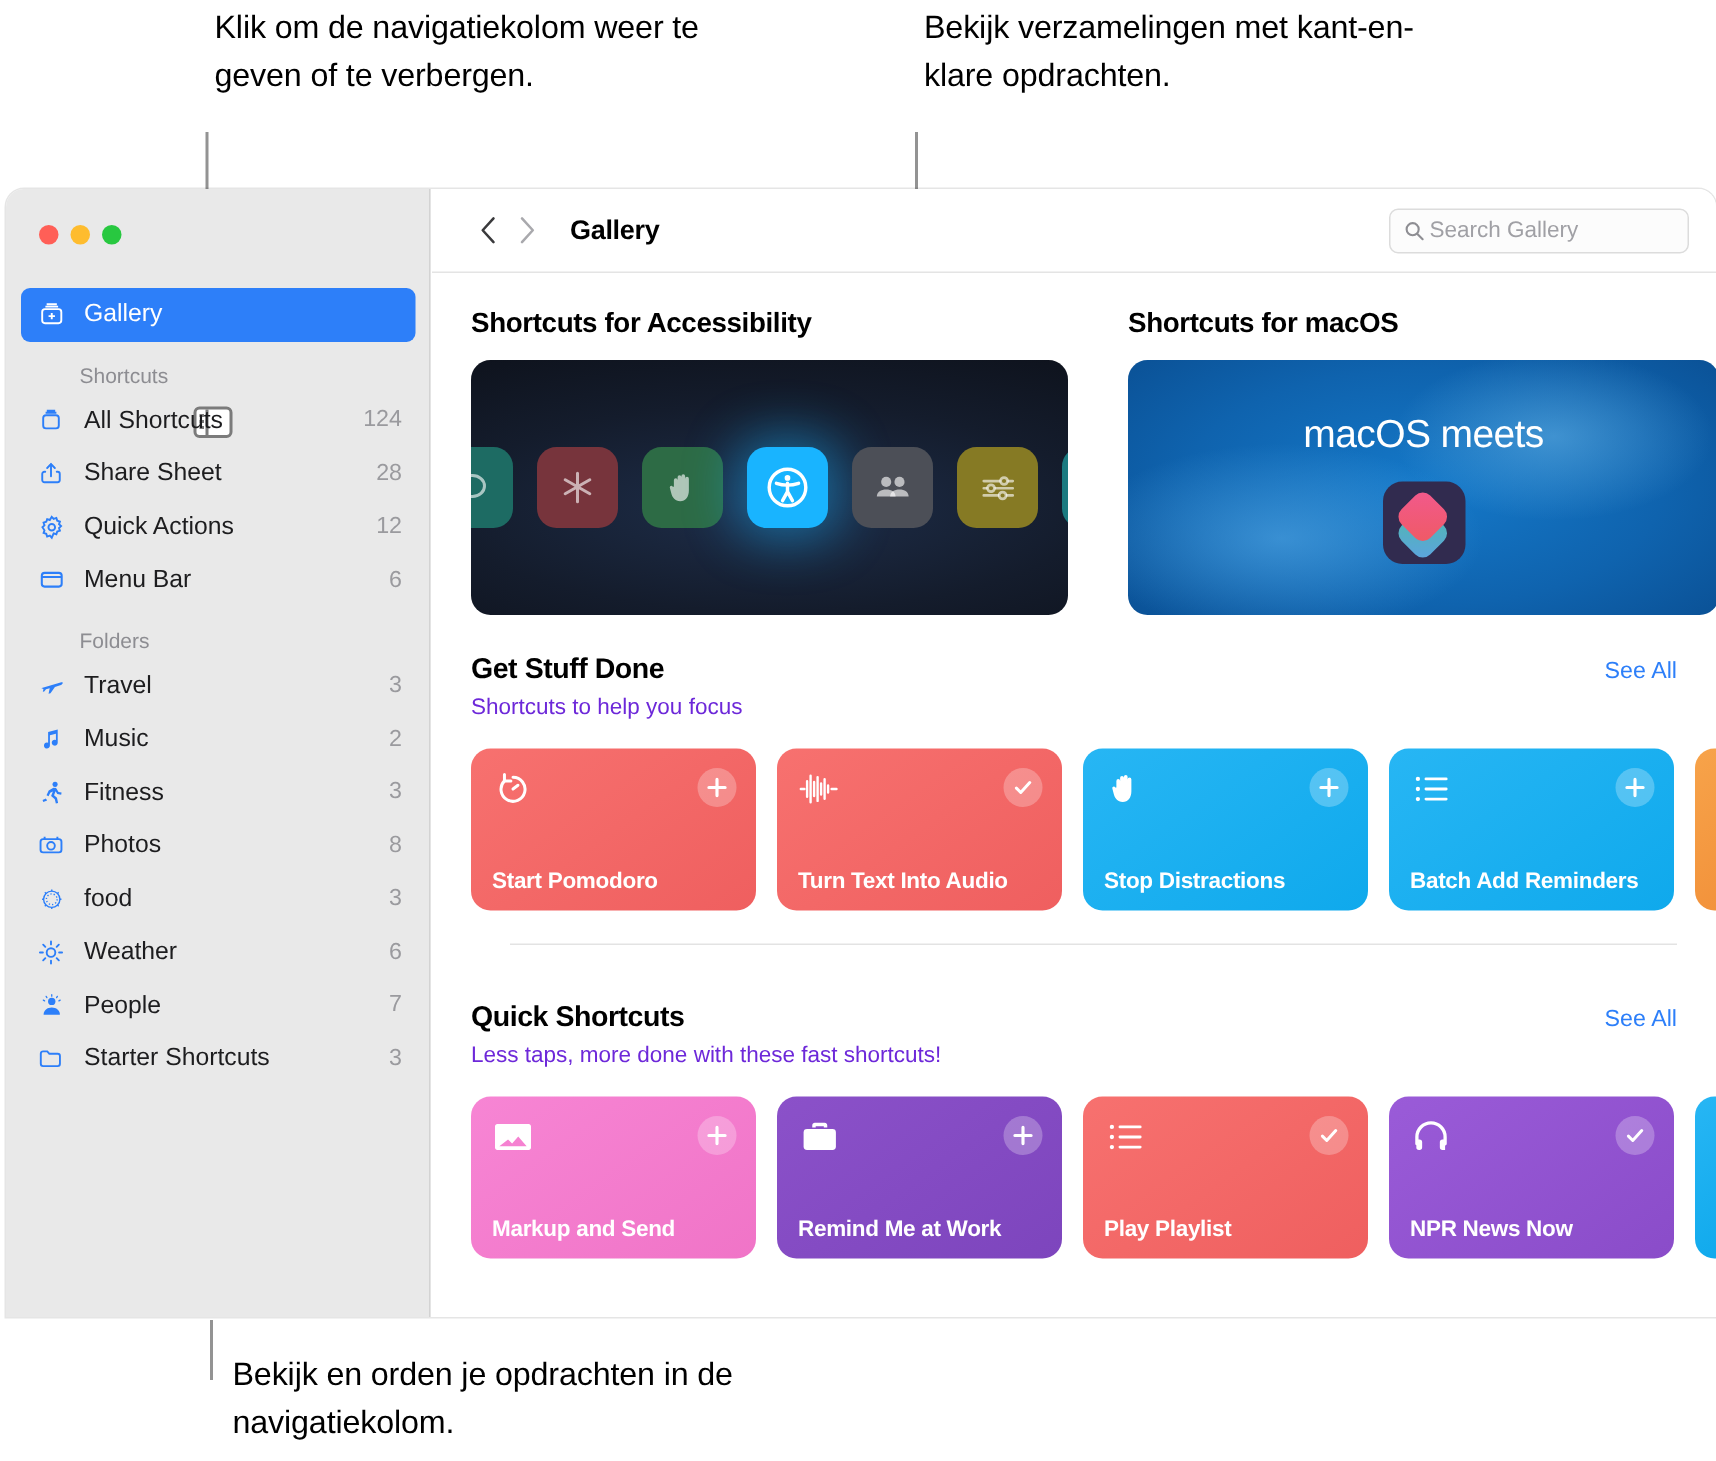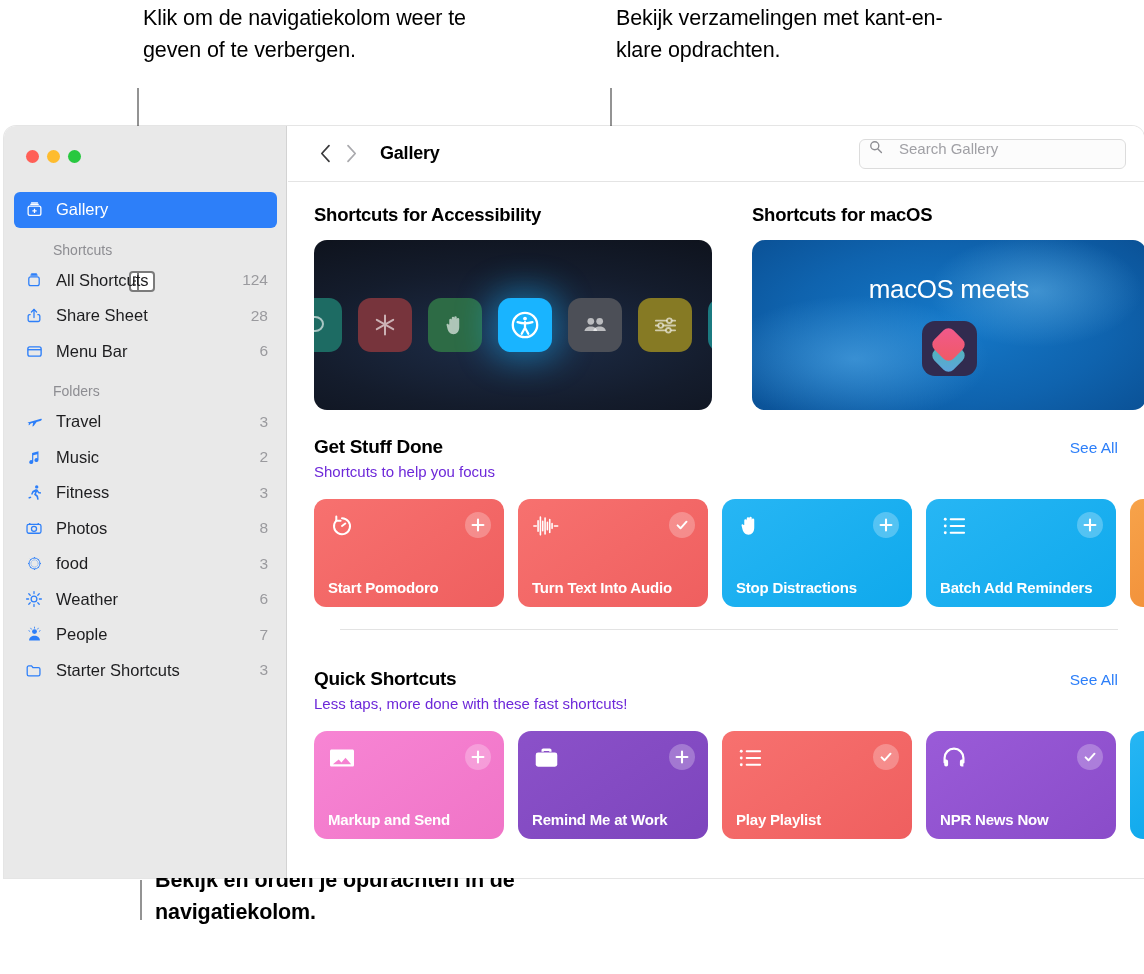--- a/index.html
+++ b/index.html
@@ -14,21 +14,21 @@
   
   .callout {
     position: absolute;
     font-size: 21.5px;
     line-height: 32px;
     color: #000000;
     letter-spacing: -0.1px;
   }
   #callout-top-left { left: 143px; top: 2px; width: 360px; }
   #callout-top-right { left: 616px; top: 2px; width: 330px; }
-  #callout-bottom { left: 155px; top: 864px; width: 420px; font-weight: bold; }
+  #callout-bottom { left: 155px; top: 900px; width: 420px; }
 
   .leader {
     position: absolute;
     background: #939393;
     width: 2px;
   }
   #leader-1 { left: 137px; top: 88px; height: 52px; }
   #leader-2 { left: 610px; top: 88px; height: 160px; }
   #leader-3 { left: 140px; top: 880px; height: 40px; }
 
@@ -127,27 +127,27 @@
     color: #3a3a3c;
   }
   .nav-btn.fwd { color: #a9a9ad; }
   .tb-title {
     margin-left: 16px;
     font-size: 18px; font-weight: 700; color: #000;
     letter-spacing: -0.2px;
   }
   .search {
     margin-left: auto;
-    width: 267px; height: 30px;
+    width: 200px; height: 30px;
     border: 1px solid #dcdcdc;
     border-radius: 6px;
     background: #fcfcfc;
-    display: flex; align-items: flex-start;
+    display: flex; align-items: center;
     padding: 0 9px;
-    gap: 16px;
+    gap: 3px;
   }
   .search .mag { color: #8e8e93; display:flex; }
   .search input {
     border: none; outline: none; background: transparent;
     font-family: "Liberation Sans", sans-serif;
     font-size: 15px; color: #1d1d1f; width: 100%;
   }
   .search input::placeholder { color: #a0a0a5; }
 
   .scroll { position: relative; height: 696px; overflow: hidden; }
@@ -264,21 +264,21 @@
     position: absolute; right: 13px; top: 13px;
     width: 26px; height: 26px; border-radius: 50%;
     background: rgba(255,255,255,0.26);
     display: flex; align-items: center; justify-content: center;
   }
   .card .name {
     position: absolute; left: 14px; right: 12px; bottom: 11px;
     font-size: 15px; font-weight: 700; line-height: 17px;
     letter-spacing: -0.2px;
   }
-  .c-red    { background: linear-gradient(145deg, #f7716f 0%, #ef5f5f 100%); border-radius: 12px; }
+  .c-red    { background: linear-gradient(145deg, #f7716f 0%, #ef5f5f 100%); }
   .c-blue   { background: linear-gradient(145deg, #27b6f4 0%, #0fa9ec 100%); }
   .c-orange { background: linear-gradient(145deg, #f7a34a 0%, #f2913a 100%); }
   .c-pink   { background: linear-gradient(145deg, #f785d4 0%, #f074c7 100%); }
   .c-purple { background: linear-gradient(145deg, #8b51c9 0%, #7d45bd 100%); }
   .c-purple2{ background: linear-gradient(145deg, #9a5bd8 0%, #8a4cc9 100%); }
   .c-cyan   { background: linear-gradient(145deg, #27b6f4 0%, #0fa9ec 100%); }
 
   svg { display: block; }
 </style>
 </head>
@@ -344,20 +344,30 @@
             <svg width="16" height="17" viewBox="0 0 20 20" fill="none" stroke="currentColor" stroke-width="1.6" stroke-linecap="round">
               <path d="M10 12.5V2.6"></path>
               <path d="M6.8 5.6L10 2.4l3.2 3.2"></path>
               <path d="M5.2 8.8h-.7a1.8 1.8 0 0 0-1.8 1.8v5.1a1.8 1.8 0 0 0 1.8 1.8h11a1.8 1.8 0 0 0 1.8-1.8v-5.1a1.8 1.8 0 0 0-1.8-1.8h-.7"></path>
             </svg>
           </span>
           <span class="lbl">Share Sheet</span>
           <span class="cnt">28</span>
         </div>
 
+        <div class="sb-row">
+          <span class="ic">
+            <svg width="17" height="17" viewBox="0 0 20 20" fill="none" stroke="currentColor" stroke-width="1.5">
+              <circle cx="10" cy="10" r="2.6"></circle>
+              <path d="M10 1.8l1.5 1.6 2.1-.7.7 2.1 2.1.7-.7 2.1 1.6 1.5-1.6 1.5.7 2.1-2.1.7-.7 2.1-2.1-.7L10 18.2l-1.5-1.6-2.1.7-.7-2.1-2.1-.7.7-2.1L2.7 10l1.6-1.5-.7-2.1 2.1-.7.7-2.1 2.1.7z"></path>
+            </svg>
+          </span>
+          <span class="lbl">Quick Actions</span>
+          <span class="cnt">12</span>
+        </div>
 
         <div class="sb-row">
           <span class="ic">
             <svg width="17" height="17" viewBox="0 0 20 20" fill="none" stroke="currentColor" stroke-width="1.6">
               <rect x="2.2" y="4.6" width="15.6" height="10.8" rx="2.2"></rect>
               <path d="M2.2 7.9h15.6"></path>
             </svg>
           </span>
           <span class="lbl">Menu Bar</span>
           <span class="cnt">6</span>

